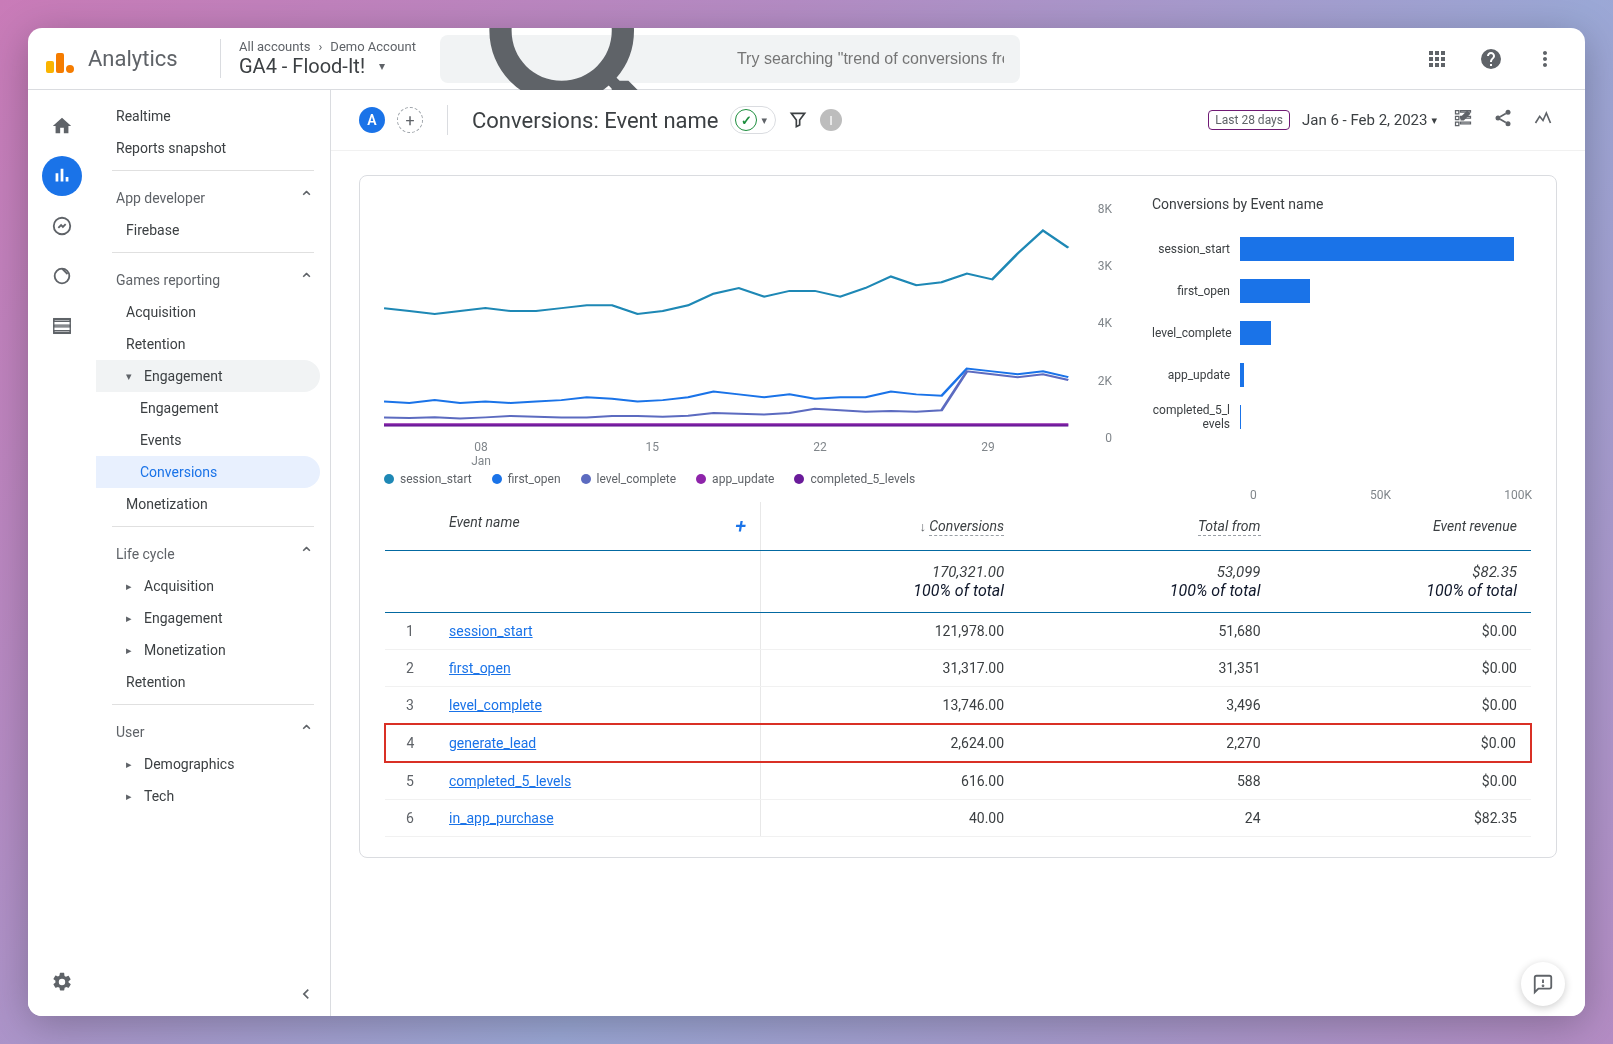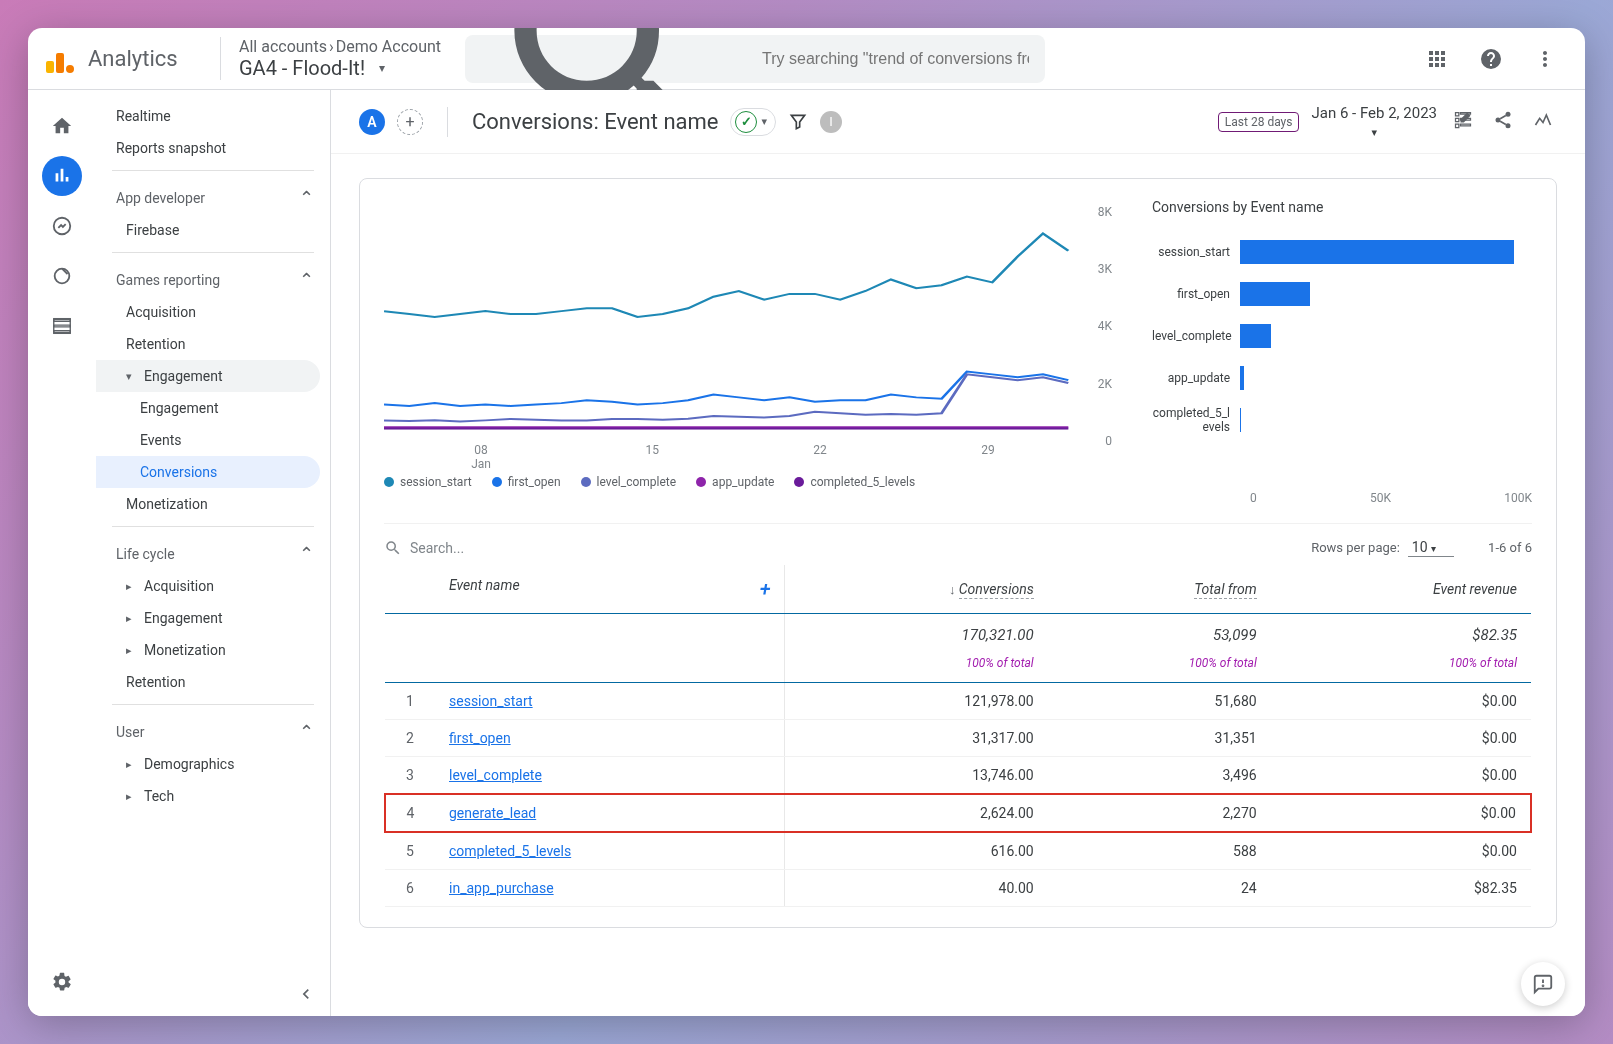--- a/index.html
+++ b/index.html
@@ -31,21 +31,21 @@
   padding: 0 18px;
   gap: 10px;
 }
 .logo-block { display: flex; align-items: center; gap: 14px; width: 164px; }
 .logo-icon { width: 28px; height: 28px; position: relative; }
 .logo-icon .bar1 { position:absolute; left:0; bottom:0; width:8px; height:12px; background:#fab400; border-radius:2px;}
 .logo-icon .bar2 { position:absolute; left:10px; bottom:0; width:8px; height:20px; background:#f57c00; border-radius:2px;}
 .logo-icon .dot { position:absolute; left:20px; bottom:0; width:8px; height:8px; background:#f57c00; border-radius:50%;}
 .logo-text { font-size: 22px; color:#5f6368; }
 .property-block { border-left:1px solid #dadce0; padding-left:18px; margin-right:14px;}
-.prop-breadcrumb { font-size:16px; color:#5f6368; display:flex; gap:2px; align-items:center;}
+.prop-breadcrumb { font-size:13px; color:#5f6368; display:flex; gap:8px; align-items:center;}
 .prop-title { font-size:20px; color:#3c4043; display:flex; align-items:center; gap:14px;}
 .prop-title .caret { font-size:12px; color:#5f6368;}
 .searchbox { flex:0 0 580px; height:48px; background:#f1f3f4; border-radius:8px; display:flex; align-items:center; padding:0 16px; gap:14px; color:#5f6368;}
 .searchbox input { border:none; background:transparent; font-size:16px; width:100%; outline:none; color:#3c4043;}
 .hdr-spacer { flex:1; }
 .hdr-icon { width:44px; height:44px; display:flex; align-items:center; justify-content:center; color:#5f6368; cursor:pointer; border-radius:50%;}
 .hdr-icon svg { width:24px; height:24px; fill:currentColor;}
 
 
 .body { flex:1; display:flex; overflow:hidden;}
@@ -74,21 +74,21 @@
 .topbar-divider { width:1px; height:30px; background:#dadce0; margin:0 12px;}
 .page-title { font-size:22px; color:#3c4043;}
 .badge-check { width:22px; height:22px; border:1px solid #1e8e3e; border-radius:50%; display:flex; align-items:center; justify-content:center;}
 .badge-check::after { content:'✓'; color:#1e8e3e; font-size:13px; font-weight:bold;}
 .badge-wrap { display:flex; align-items:center; gap:4px; border:1px solid #dadce0; border-radius:14px; padding:2px 8px 2px 4px;}
 .badge-caret { font-size:11px; color:#5f6368;}
 .filter-icon { color:#3c4043;}
 .gray-chip { width:22px; height:22px; border-radius:50%; background:#bdbdbd; color:#fff; font-size:13px; display:flex; align-items:center; justify-content:center;}
 .topbar-spacer { flex:1;}
 .date-pill { font-size:12px; color:#5f6368; border:1px solid #701a75; border-radius:4px; padding:2px 6px;}
-.date-range { font-size:15px; color:#3c4043; cursor:pointer; display:flex; align-items:center; gap:4px;flex-direction:column;}
+.date-range { font-size:15px; color:#3c4043; cursor:pointer; display:flex; align-items:center; gap:4px;}
 .tb-icon { color:#5f6368; cursor:pointer; padding:4px;}
 .tb-icon svg { width:20px; height:20px; fill:currentColor;}
 
 .content { padding:24px 28px;}
 .card { border:1px solid #dadce0; border-radius:8px; padding:20px 24px;}
 .charts-row { display:flex; gap:40px;}
 .chart-col-left { flex:1; min-width:0;}
 .chart-col-right { width:380px;}
 .chart-title { font-size:14px; color:#3c4043; margin-bottom:16px;}
 .linechart { position:relative; height:260px;}
@@ -113,21 +113,21 @@
 .rows-per { font-size:13px; color:#5f6368; display:flex; align-items:center; gap:8px;}
 .rpp-select { border:none; border-bottom:1px solid #80868b; font-size:14px; padding:1px 18px 1px 4px; color:#3c4043; position:relative;}
 .page-info { font-size:13px; color:#5f6368; margin-left:24px;}
 
 table.data { width:100%; border-collapse:collapse; font-size:14px;}
 table.data th { text-align:right; padding:12px 14px; font-weight:400; color:#3c4043; border-bottom:1px solid #0369a1;font-style:italic;}
 table.data th.left { text-align:left;}
 table.data td { text-align:right; padding:10px 14px; border-bottom:1px solid #f1f1f1; color:#3c4043;}
 table.data td.left { text-align:left;}
 table.data td.idx { text-align:center; width:40px; color:#5f6368;}
-table.data .sub { font-size:12px; color:#a21caf;margin-top:12px;}
+table.data .sub { font-size:16px; color:#0f172a;}
 table.data a.ev { color:#1a73e8; text-decoration:underline;}
 .sort-ind { color:#5f6368; font-size:13px;}
 .dotted { border-bottom:1px dashed #9aa0a6; padding-bottom:1px;}
 .plus-cell { color:#1a73e8; font-size:20px; font-weight:500;}
 tr.highlight-row td { border-top:2px solid #d93025; border-bottom:2px solid #d93025 !important; background:#fff;}
 tr.highlight-row td:first-child { border-left:2px solid #d93025;}
 tr.highlight-row td:last-child { border-right:2px solid #d93025;}
 .col-divider { border-right:1px solid #e8e8e8;}
 
 .feedback-btn { position:fixed; bottom:38px; right:48px; width:44px; height:44px; border-radius:50%; background:#fff; box-shadow:0 2px 8px rgba(0,0,0,0.2); display:flex; align-items:center; justify-content:center; color:#5f6368; cursor:pointer;}
@@ -399,34 +399,20 @@
                   </div>
                 </div>
               <div class="bar-x-labels" id="bar-x-labels">
                   <span>0</span>
                   <span>50K</span>
                   <span>100K</span>
                 </div>
             </div>
           </div>
 
-          <div class="table-controls">
-            <div class="tbl-search">
-              <svg width="18" height="18" viewBox="0 0 24 24" fill="#80868b">
-                  <path d="M15.5 14h-.79l-.28-.27A6.471 6.471 0 0016 9.5 6.5 6.5 0 109.5 16c1.61 0 3.09-.59 4.23-1.57l.27.28v.79l5 4.99L20.49 19l-4.99-5zm-6 0C7.01 14 5 11.99 5 9.5S7.01 5 9.5 5 14 7.01 14 9.5 11.99 14 9.5 14z"></path>
-                </svg>
-              <span>Search...</span>
-            </div>
-            <div class="tbl-spacer"></div>
-            <div class="rows-per">
-              <span>Rows per page:</span>
-              <span class="rpp-select"><span>10</span> <span style="font-size:10px;">▾</span></span>
-            </div>
-            <div class="page-info">1-6 of 6</div>
-          </div>
 
           <table class="data">
             <thead>
               <tr>
                 <th class="left" style="width:50px"></th>
                 <th class="left col-divider">
                   <span>Event name</span>
                   <span class="plus-cell" style="float:right;">+</span>
                 </th>
                 <th><span class="sort-ind">↓ </span><span class="dotted">Conversions</span></th>

